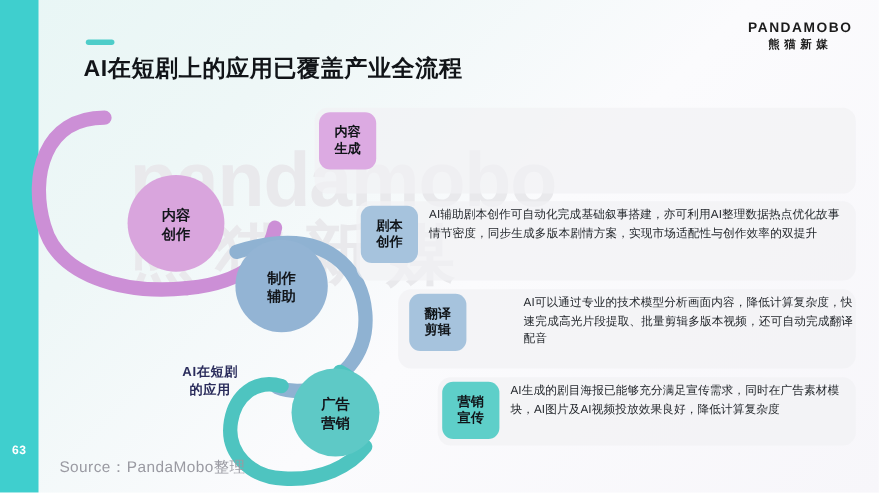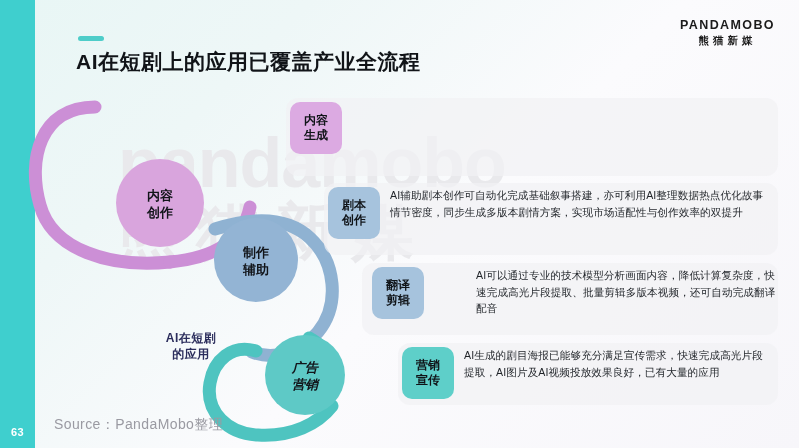--- a/index.html
+++ b/index.html
@@ -13,21 +13,21 @@
     width:799px; height:448px;
     background: linear-gradient(135deg,#e8f6f5 0%, #eef7f7 25%, #fbfbfd 55%, #f7f6fa 100%);
     overflow:hidden;
   }
   
   .rail {
     position:absolute; left:0; top:0; width:35px; height:448px;
     background:#3fcfce;
   }
   .page-num {
-    position:absolute; left:0; top:426px; width:35px;
+    position:absolute; left:0; top:404px; width:35px;
     text-align:center;
     color:#ffffff; font-size:11px; font-weight:bold;
     letter-spacing:0.5px;
   }
   
   .title-dash {
     position:absolute; left:78px; top:36px;
     width:26px; height:5px; border-radius:3px;
     background:#4ecdc9;
   }
@@ -139,21 +139,21 @@
 
     <circle cx="160" cy="203" r="44" fill="#d9a5dd"></circle>
     <circle cx="256" cy="260" r="42" fill="#93b4d4"></circle>
     <circle cx="305" cy="375" r="40" fill="#5ec9c6"></circle>
   </svg>
 
   <div class="node-label" style="left:120px; top:188px; width:80px;">内容
 创作</div>
   <div class="node-label" style="left:216px; top:245px; width:80px;">制作
 辅助</div>
-  <div class="node-label" style="left:265px; top:360px; width:80px;font-style:italic;">广告
+  <div class="node-label" style="left:265px; top:360px; width:80px;">广告
 营销</div>
 
   <div class="big-heading">AI在短剧
 的应用</div>
 
   <div class="panel" style="left:286px; top:98px; width:492px; height:78px;"></div>
   <div class="row" style="left:290px; top:102px; width:485px;">
     <div class="chip" style="background:#dcaae2;">内容
 生成</div>
   </div>
@@ -169,18 +169,18 @@
   <div class="row" style="left:372px; top:267px; width:410px;gap:36px;">
     <div class="chip" style="background:#a6c3dd;">翻译
 剪辑</div>
     <div class="desc" style="width:340px;margin-left:16px;">AI可以通过专业的技术模型分析画面内容，降低计算复杂度，快速完成高光片段提取、批量剪辑多版本视频，还可自动完成翻译配音</div>
   </div>
 
   <div class="panel" style="left:398px; top:343px; width:380px; height:62px;"></div>
   <div class="row" style="left:402px; top:347px; width:374px;">
     <div class="chip" style="background:#5ecfc9;">营销
 宣传</div>
-    <div class="desc" style="width:304px;">AI生成的剧目海报已能够充分满足宣传需求，快速完成高光片段提取，AI图片及AI视频投放效果良好，已有大量的应用</div>
+    <div class="desc" style="width:304px;">AI生成的剧目海报已能够充分满足宣传需求，同时在广告素材模块，AI图片及AI视频投放效果良好，降低计算复杂度</div>
   </div>
 
   <div class="source">Source：PandaMobo整理</div>
 
 </div>
 
 </body></html>

